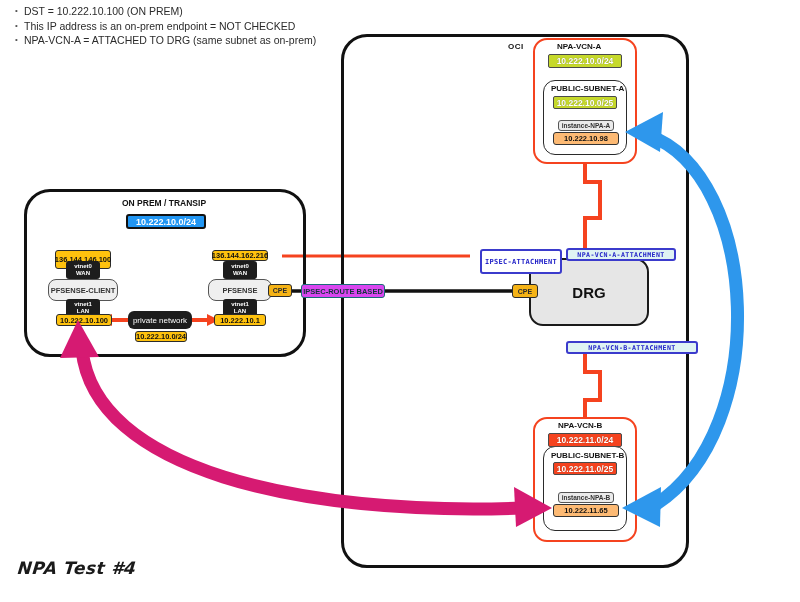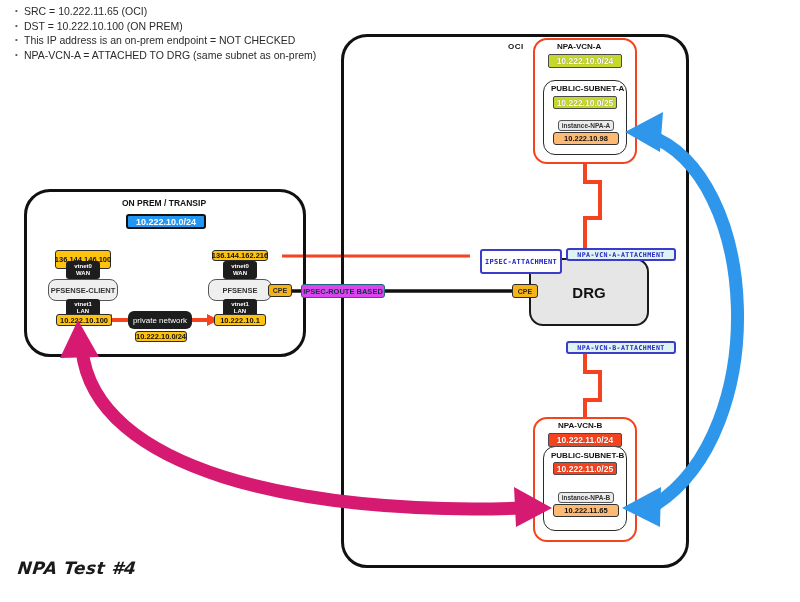--- a/index.html
+++ b/index.html
@@ -67,21 +67,20 @@
       font-size:17px;color:#1a1a1a;letter-spacing:.5px;
       transform:skewX(-6deg);}
 </style>
 </head>
 <body>
 
 <div id="canvas">
 
   <div id="notes">
     <ul>
-      <li>SRC = 10.222.11.65 (OCI)</li>
       <li>DST = 10.222.10.100 (ON PREM)</li>
       <li>This IP address is an on-prem endpoint = NOT CHECKED</li>
       <li>NPA-VCN-A =  ATTACHED TO DRG (same subnet as on-prem)</li>
     </ul>
   </div>
 
   <svg class="layer back">
 
     <path d="M 585 163 L 585 182 L 600 182 L 600 218 L 585 218 L 585 250" stroke="#f5431f" stroke-width="4" fill="none"></path>
 
@@ -124,21 +123,21 @@
 
   <div class="ttl ttl-sm" style="left:551px;top:451px;">PUBLIC-SUBNET-B</div>
   <div class="node chip chip-red" style="left:553px;top:462px;width:64px;height:13px;">10.222.11.0/25</div>
   <div class="node chip chip-instname" style="left:558px;top:492px;width:56px;height:11px;">instance-NPA-B</div>
   <div class="node chip chip-instip" style="left:553px;top:504px;width:66px;height:13px;">10.222.11.65</div>
 
   <div class="node chip chip-grey" style="left:529px;top:258px;width:120px;height:68px;">DRG</div>
   <div class="node chip chip-gold" style="left:512px;top:284px;width:26px;height:14px;">CPE</div>
   <div class="node chip chip-ipsec" style="left:480px;top:249px;width:82px;height:25px;">IPSEC-ATTACHMENT</div>
   <div class="node chip chip-attach" style="left:566px;top:248px;width:110px;height:13px;">NPA-VCN-A-ATTACHMENT</div>
-  <div class="node chip chip-attach" style="left:566px;top:341px;width:110px;height:13px;">NPA-VCN-B-ATTACHMENT</div>
+  <div class="node chip chip-attach" style="left:566px;top:341px;width:132px;height:13px;">NPA-VCN-B-ATTACHMENT</div>
 
   <div class="node chip chip-teal" style="left:301px;top:284px;width:84px;height:14px;">IPSEC-ROUTE BASED</div>
 
   <div class="ttl ttl-md" style="left:122px;top:198px;">ON PREM / TRANSIP</div>
   <div class="node chip chip-blue" style="left:126px;top:214px;width:80px;height:15px;">10.222.10.0/24</div>
 
   <div class="node chip chip-yellow" style="left:55px;top:250px;width:56px;height:19px;">136.144.146.100</div>
   <div class="node chip chip-iface" style="left:66px;top:261px;width:34px;height:18px;">
     <span>vtnet0</span>
     <span>WAN</span>

